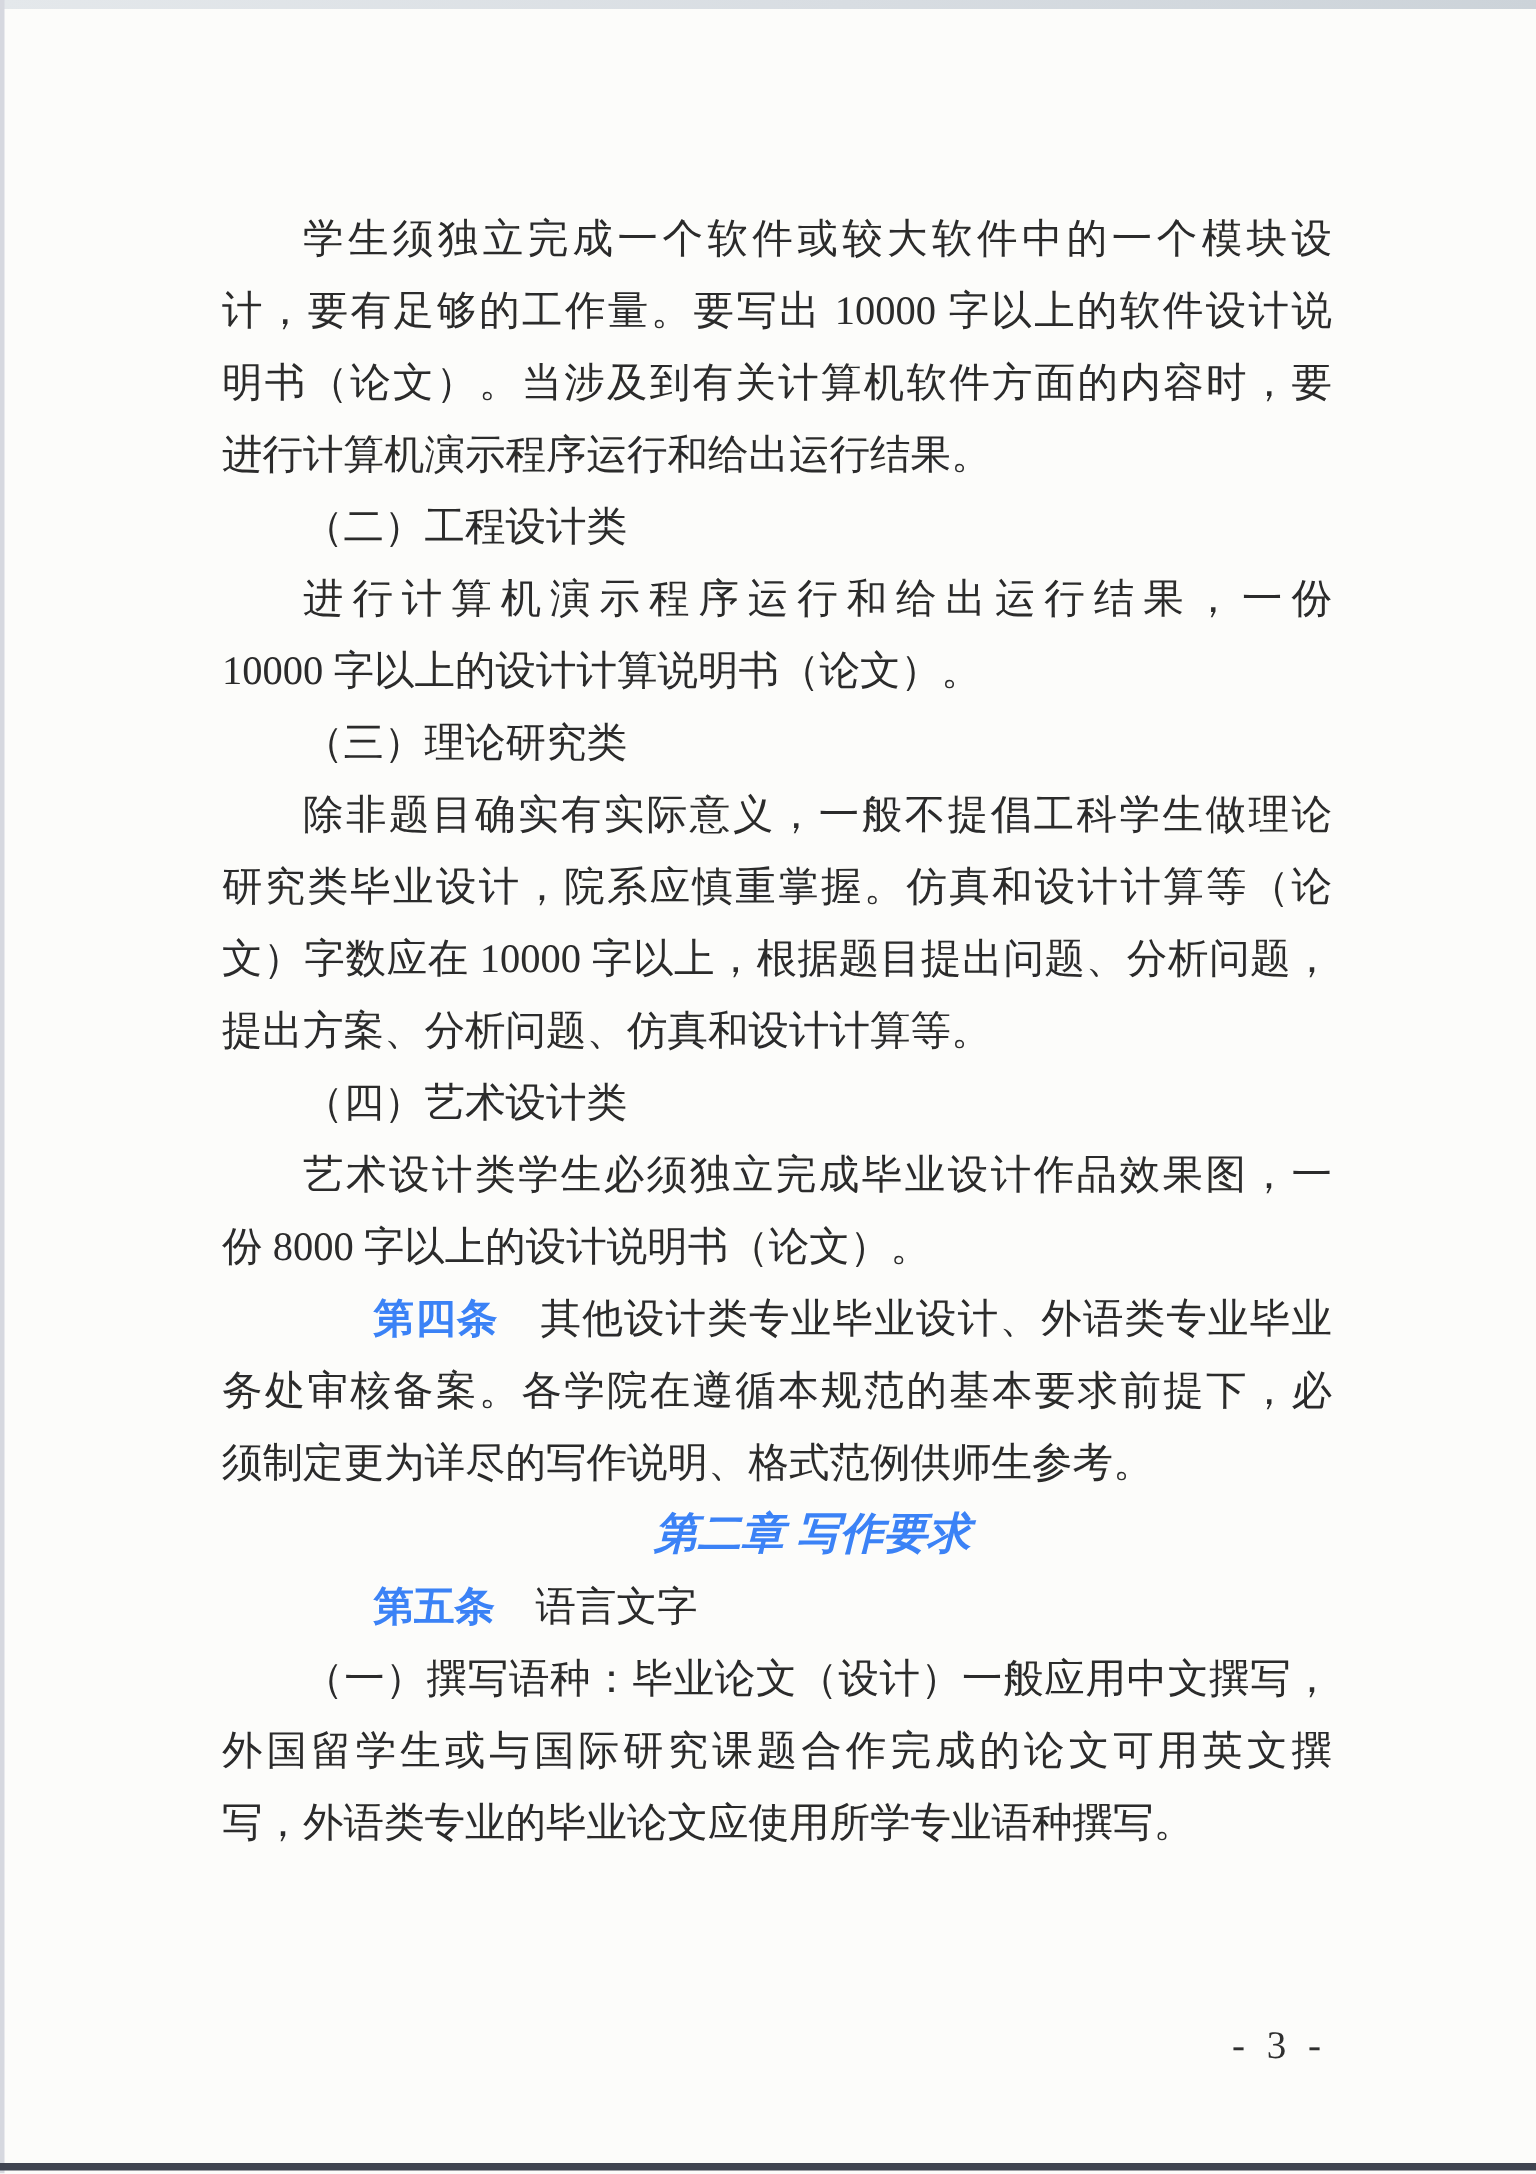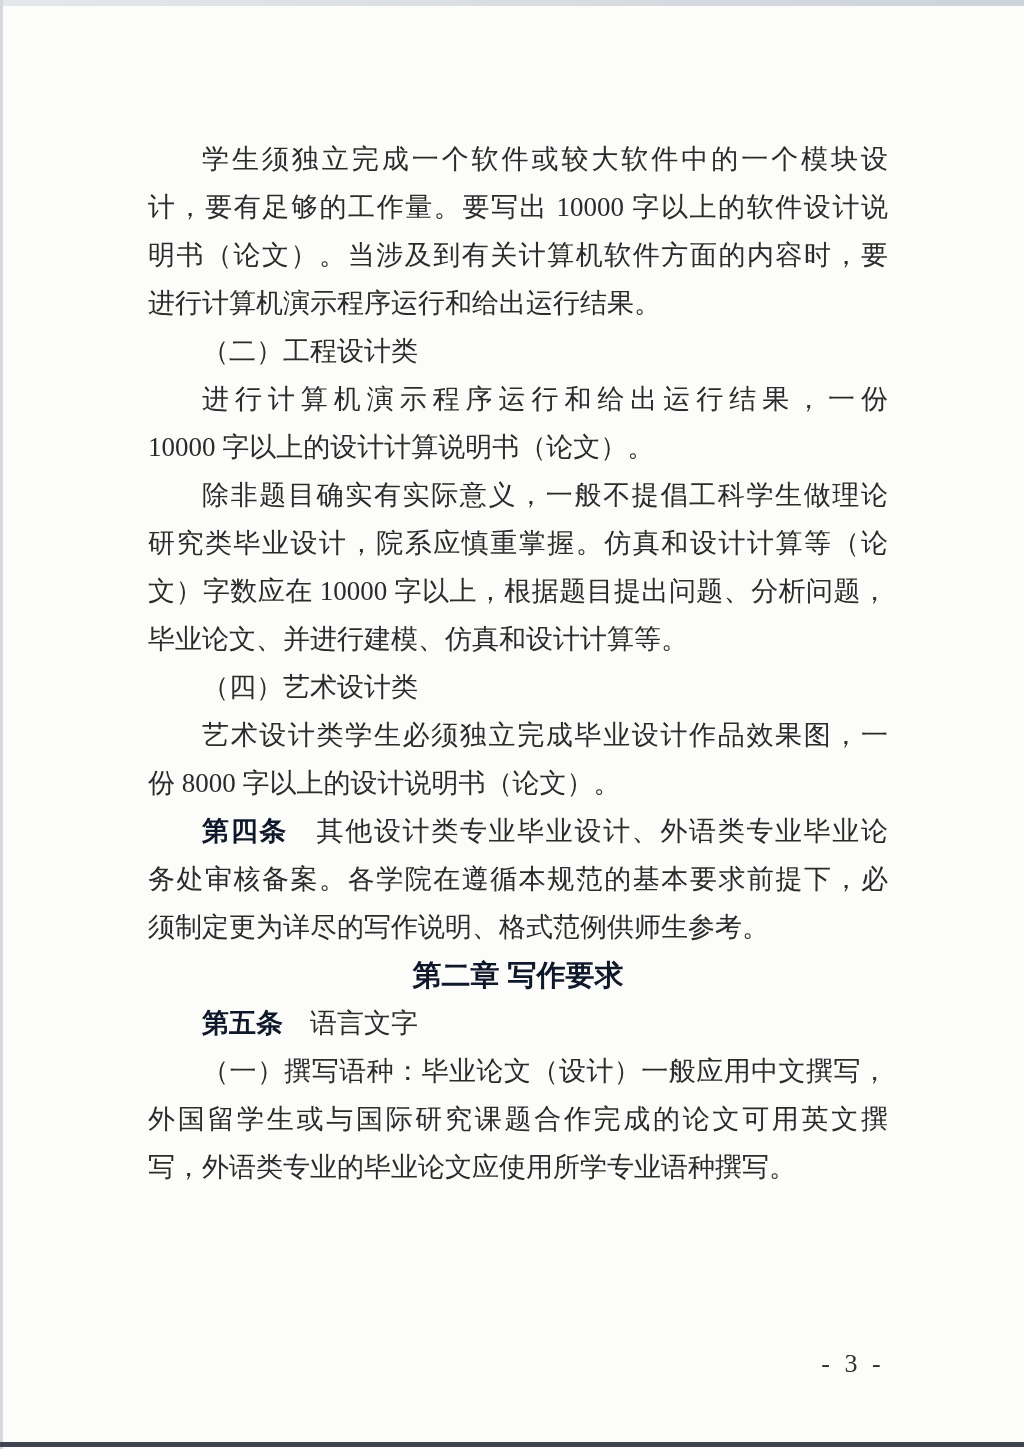--- a/index.html
+++ b/index.html
@@ -58,26 +58,28 @@
     text-align: justify;
     text-align-last: justify;
   }
   .line.role-chapter {
     text-align: center;
     text-align-last: center;
     font-family: "Liberation Sans", sans-serif;
     font-weight: 700;
     font-size: 29px;
     color: #1f1f1f;
+    font-style: italic;
   }
   .seg { }
   .seg.bold {
     font-family: "Liberation Sans", sans-serif;
     font-weight: 700;
-    color: #0f172a;
+    color: #3b82f6;
+    margin-left: 47px;
   }
   .footer-page-number {
     position: absolute;
     top: 1346px;
     left: 806px;
     width: 94px;
     height: 36px;
     line-height: 36px;
     text-align: center;
     font-size: 26px;
@@ -92,24 +94,25 @@
   <div class="edge-top"></div>
   <div class="edge-left"></div>
   <div class="text-block">
       <div class="line role-body indent justify"><span class="seg">学生须独立完成一个软件或较大软件中的一个模块设</span></div>
       <div class="line role-body justify"><span class="seg">计，要有足够的工作量。要写出 10000 字以上的软件设计说</span></div>
       <div class="line role-body justify"><span class="seg">明书（论文）。当涉及到有关计算机软件方面的内容时，要</span></div>
       <div class="line role-body"><span class="seg">进行计算机演示程序运行和给出运行结果。</span></div>
       <div class="line role-subsection indent"><span class="seg">（二）工程设计类</span></div>
       <div class="line role-body indent justify"><span class="seg">进行计算机演示程序运行和给出运行结果，一份</span></div>
       <div class="line role-body"><span class="seg">10000 字以上的设计计算说明书（论文）。</span></div>
+      <div class="line role-subsection indent"><span class="seg">（三）理论研究类</span></div>
       <div class="line role-body indent justify"><span class="seg">除非题目确实有实际意义，一般不提倡工科学生做理论</span></div>
       <div class="line role-body justify"><span class="seg">研究类毕业设计，院系应慎重掌握。仿真和设计计算等（论</span></div>
       <div class="line role-body justify"><span class="seg">文）字数应在 10000 字以上，根据题目提出问题、分析问题，</span></div>
-      <div class="line role-body"><span class="seg">毕业论文、并进行建模、仿真和设计计算等。</span></div>
+      <div class="line role-body"><span class="seg">提出方案、分析问题、仿真和设计计算等。</span></div>
       <div class="line role-subsection indent"><span class="seg">（四）艺术设计类</span></div>
       <div class="line role-body indent justify"><span class="seg">艺术设计类学生必须独立完成毕业设计作品效果图，一</span></div>
       <div class="line role-body"><span class="seg">份 8000 字以上的设计说明书（论文）。</span></div>
       <div class="line role-article indent justify"><span class="seg bold">第四条</span><span class="seg">　其他设计类专业毕业设计、外语类专业毕业论</span></div>
       <div class="line role-body justify"><span class="seg">务处审核备案。各学院在遵循本规范的基本要求前提下，必</span></div>
       <div class="line role-body"><span class="seg">须制定更为详尽的写作说明、格式范例供师生参考。</span></div>
       <div class="line role-chapter"><span class="seg bold">第二章 写作要求</span></div>
       <div class="line role-article indent"><span class="seg bold">第五条</span><span class="seg">　语言文字</span></div>
       <div class="line role-body indent justify"><span class="seg">（一）撰写语种：毕业论文（设计）一般应用中文撰写，</span></div>
       <div class="line role-body justify"><span class="seg">外国留学生或与国际研究课题合作完成的论文可用英文撰</span></div>

